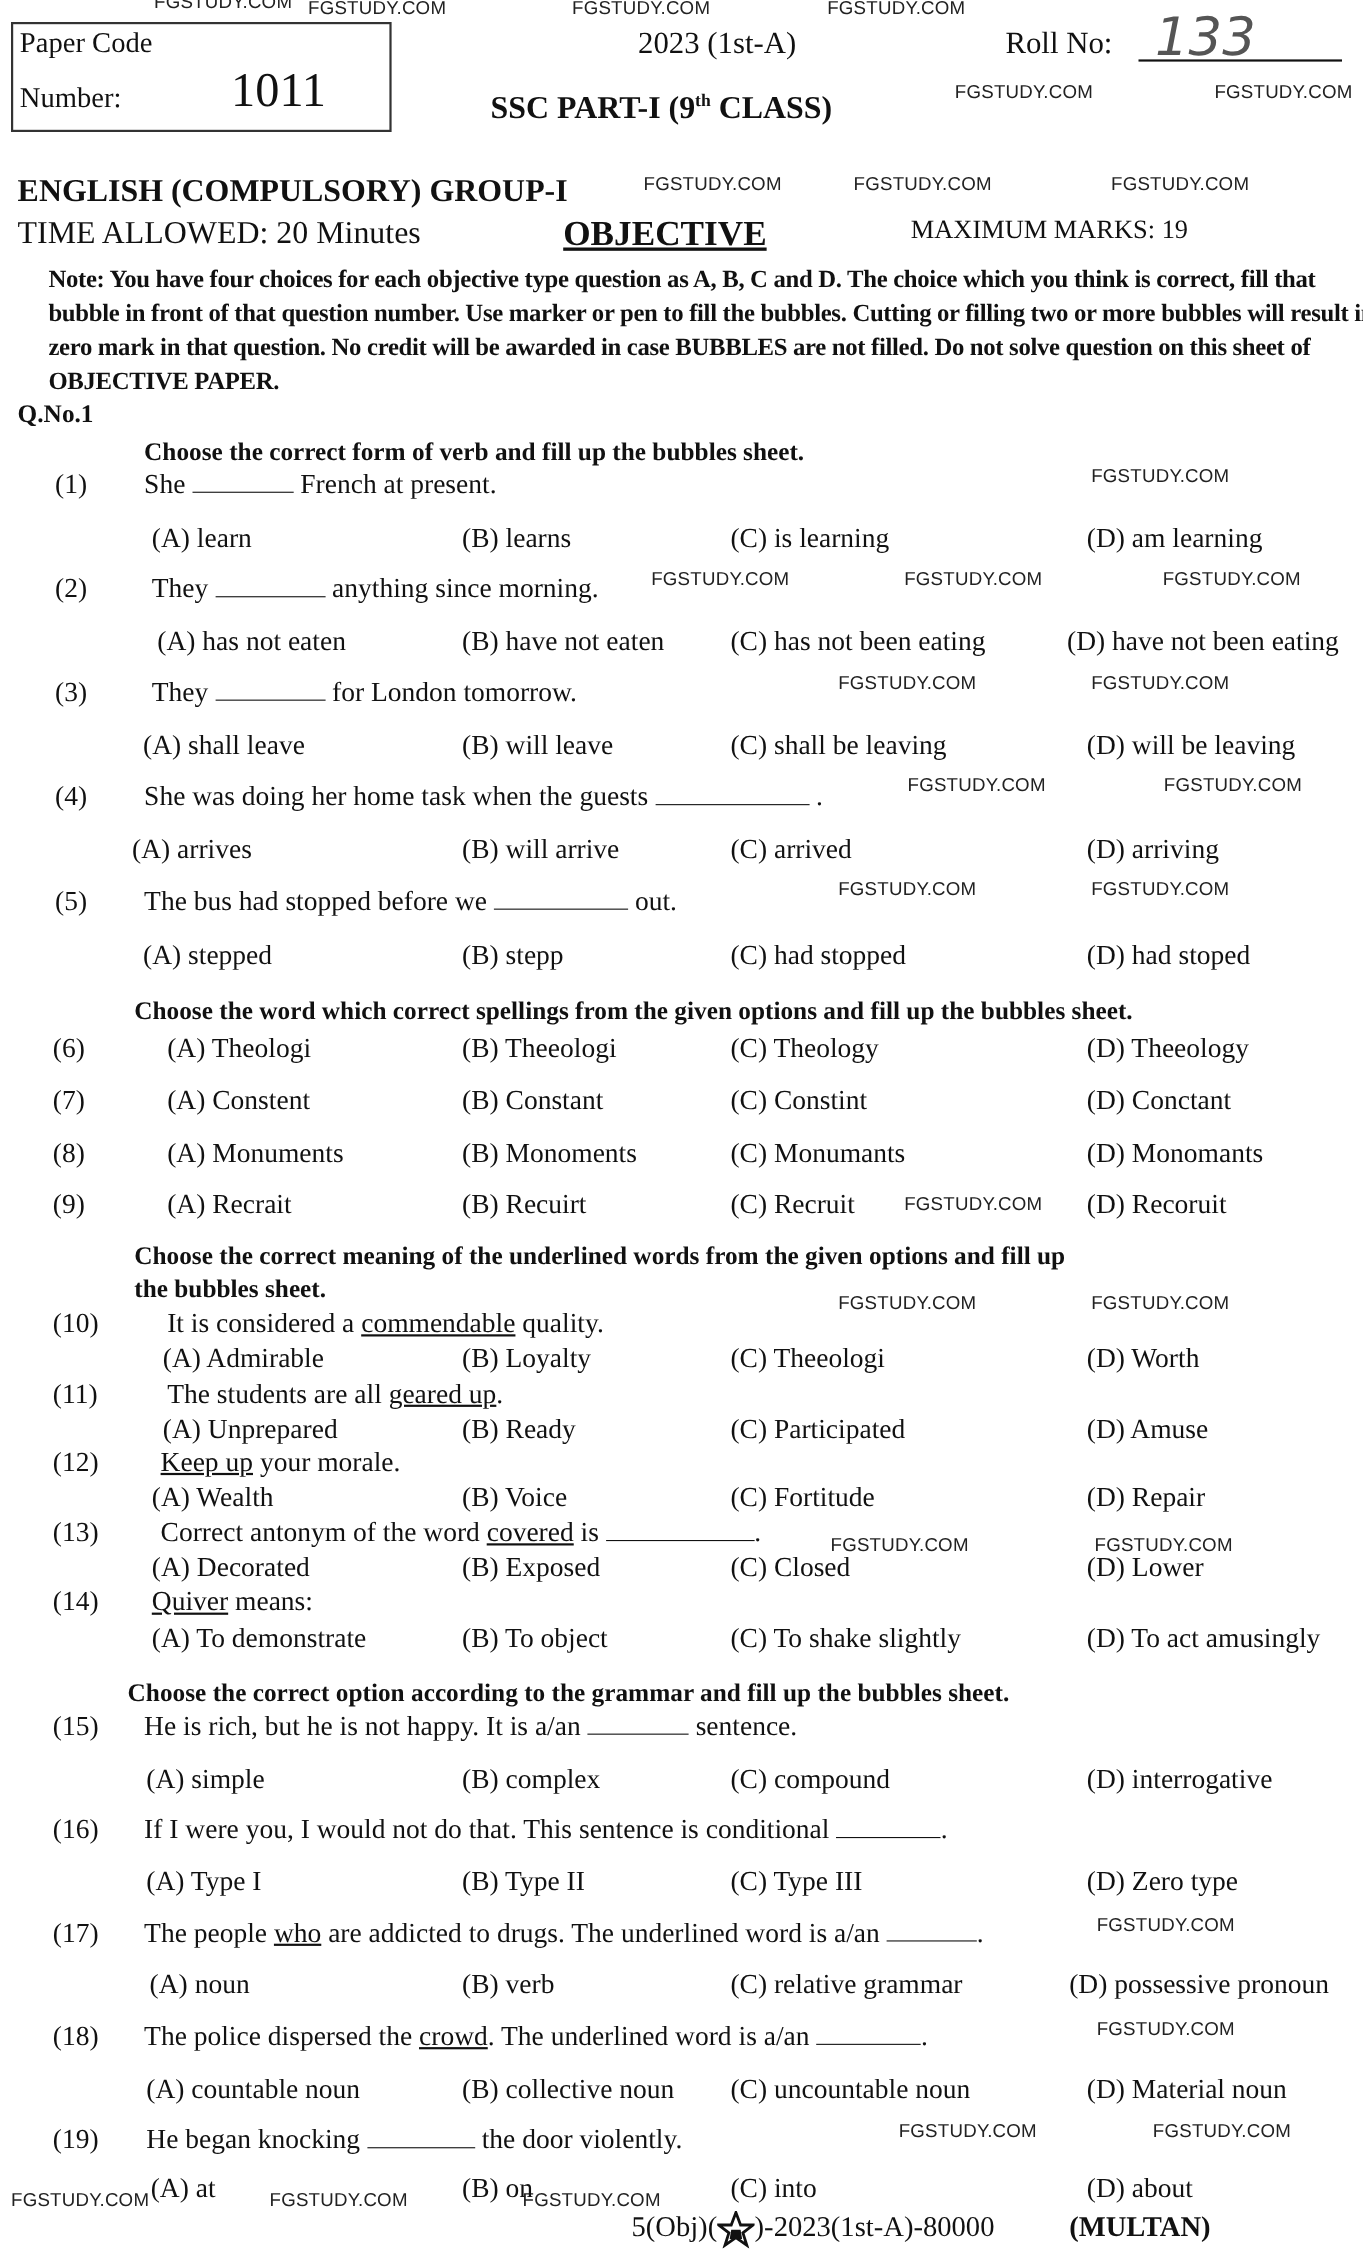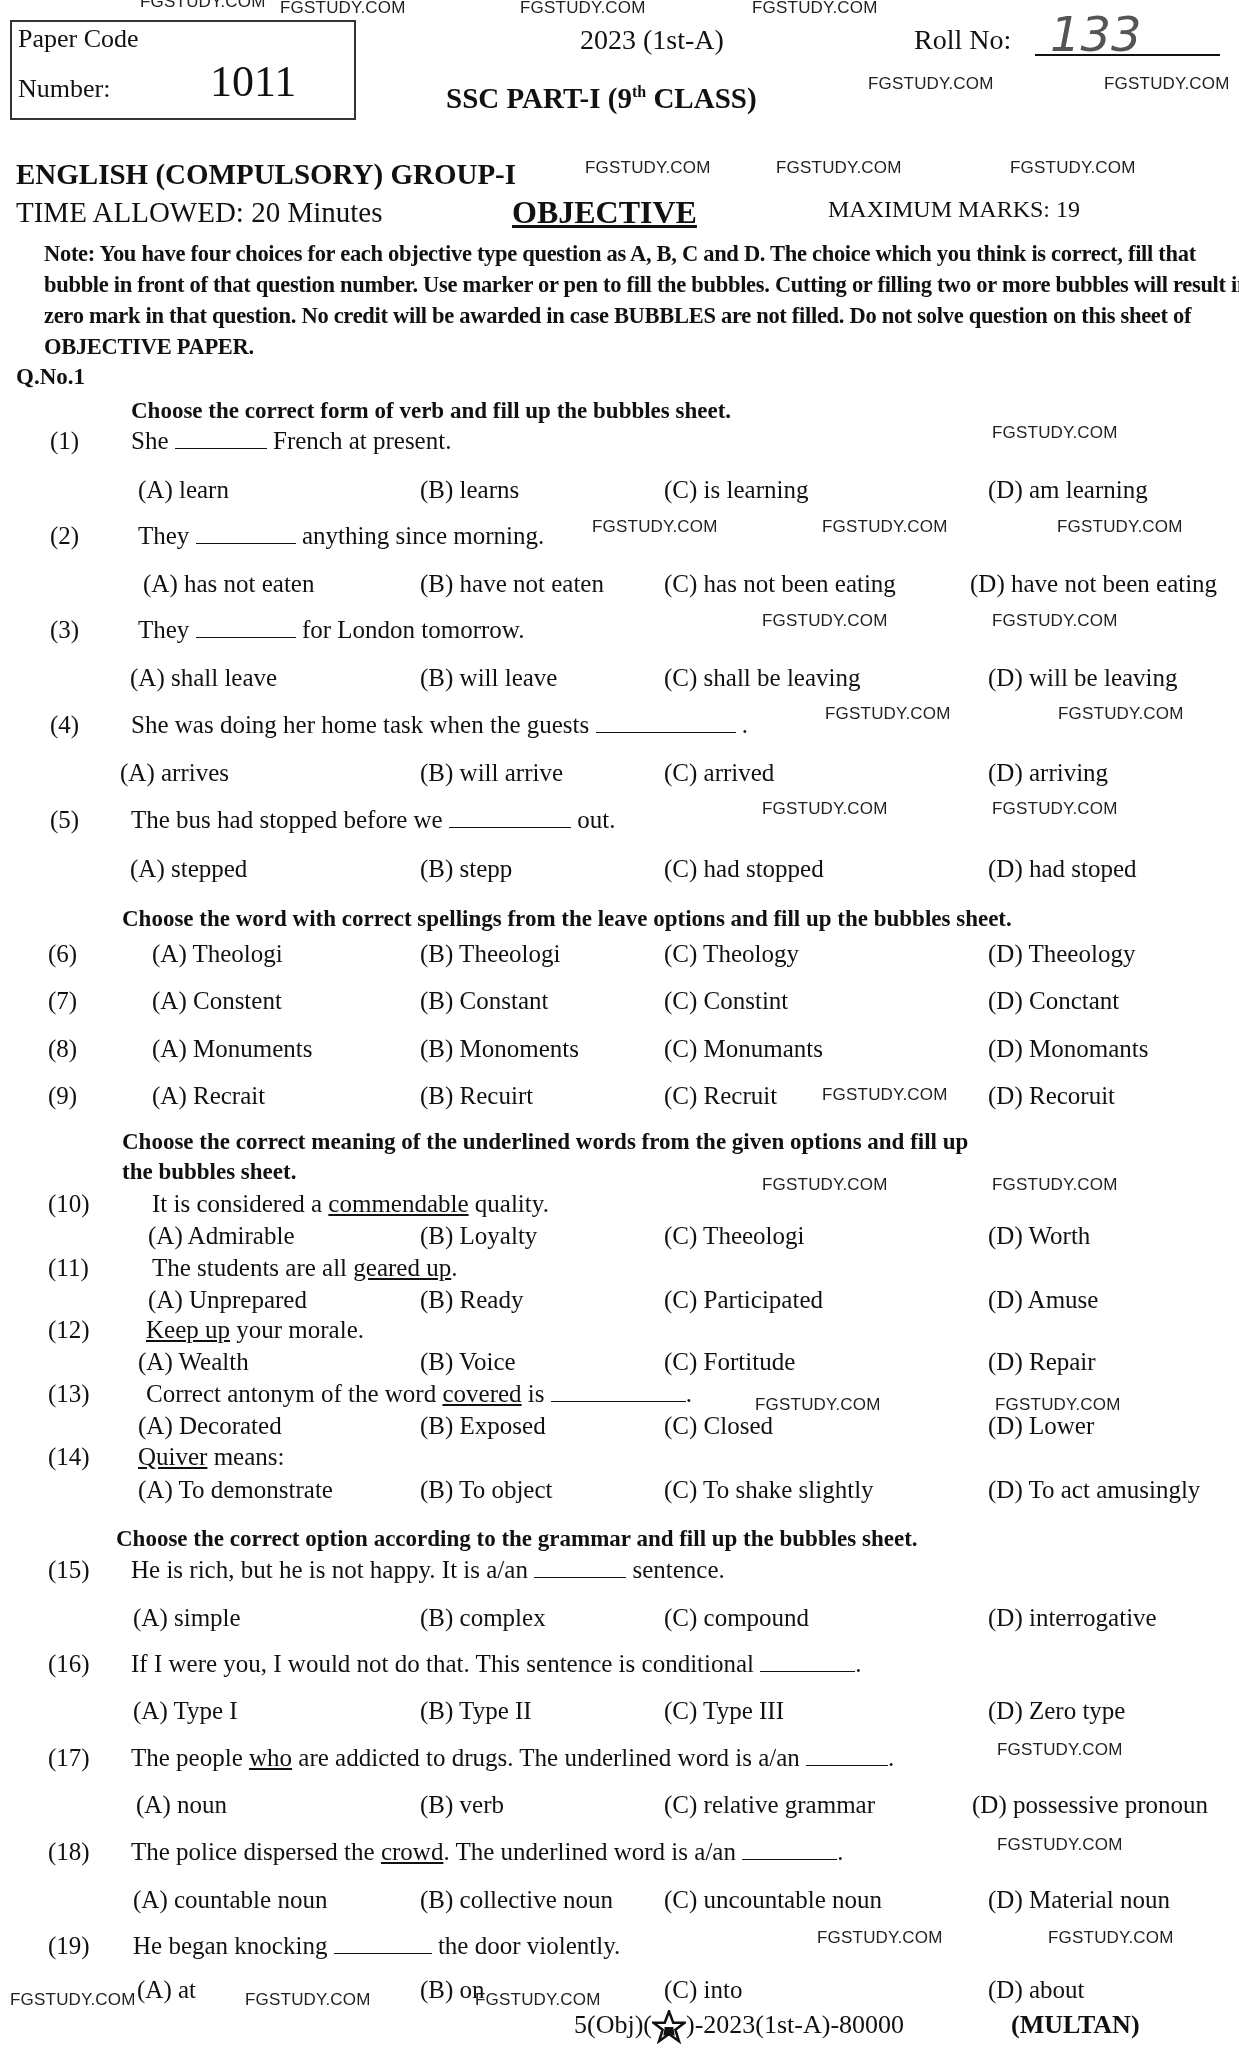--- a/index.html
+++ b/index.html
@@ -124,21 +124,21 @@
 
 <div>
   <span class="qnum" style="left:50px;top:806px">(5)</span>
   <span class="qtext" style="left:131px;top:806px"><span>The bus had stopped before we</span> <span class="blank" style="width:122px"></span> <span>out.</span></span>
   <span class="opt" style="left:130px;top:855px">(A) stepped</span>
   <span class="opt" style="left:420px;top:855px">(B) stepp</span>
   <span class="opt" style="left:664px;top:855px">(C) had stopped</span>
   <span class="opt" style="left:988px;top:855px">(D) had stoped</span>
 </div>
 
-<span class="instr" style="left:122px;top:906px">Choose the word with correct spellings from the leave options and fill up the bubbles sheet.</span>
+<span class="instr" style="left:122px;top:906px">Choose the word which correct spellings from the given options and fill up the bubbles sheet.</span>
 
 <div>
   <span class="qnum" style="left:48px;top:940px">(6)</span>
   <span class="opt" style="left:152px;top:940px">(A) Theologi</span>
   <span class="opt" style="left:420px;top:940px">(B) Theeologi</span>
   <span class="opt" style="left:664px;top:940px">(C) Theology</span>
   <span class="opt" style="left:988px;top:940px">(D) Theeology</span>
 </div>
 <div>
   <span class="qnum" style="left:48px;top:987px">(7)</span>
@@ -248,13 +248,13 @@
   <span class="opt" style="left:664px;top:1976px">(C) into</span>
   <span class="opt" style="left:988px;top:1976px">(D) about</span>
 </div>
 
 <div class="footer" style="left:574px;top:2010px">
   <span>5(Obj)(</span><svg class="star" viewBox="0 0 24 24">
       <polygon points="12,1 15,9 23,9 16.5,14 19,22 12,17 5,22 7.5,14 1,9 9,9" fill="#fff" stroke="#111" stroke-width="1.8"></polygon>
       <polygon points="9,12 15,12 16,18 8,18" fill="#111"></polygon>
     </svg><span>)-2023(1st-A)-80000</span>
 </div>
-<span class="footer" style="left:1011px;top:2010px;font-weight:bold">(MULTAN)</span>
+<span class="footer" style="left:972px;top:2010px;font-weight:bold">(MULTAN)</span>
 
 </body></html>

